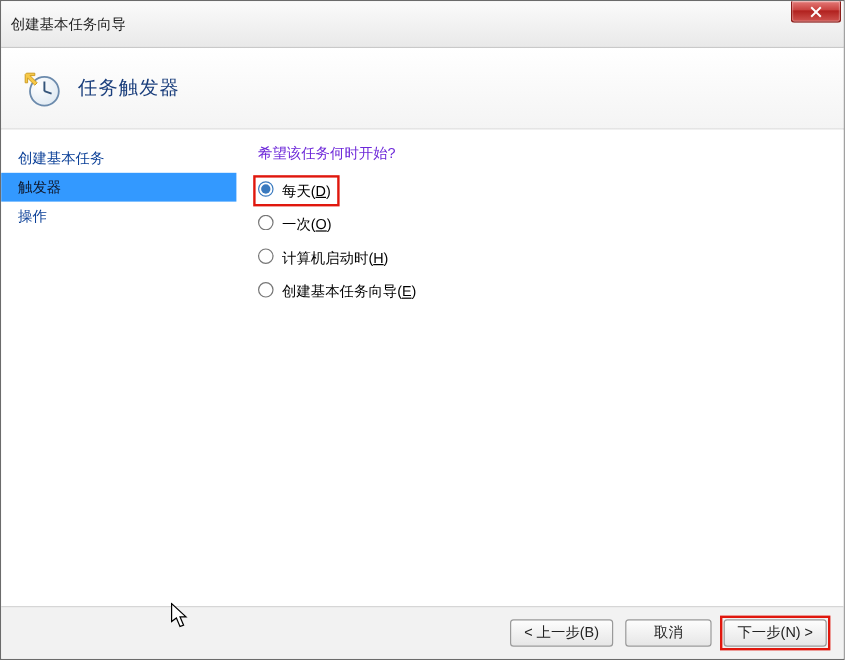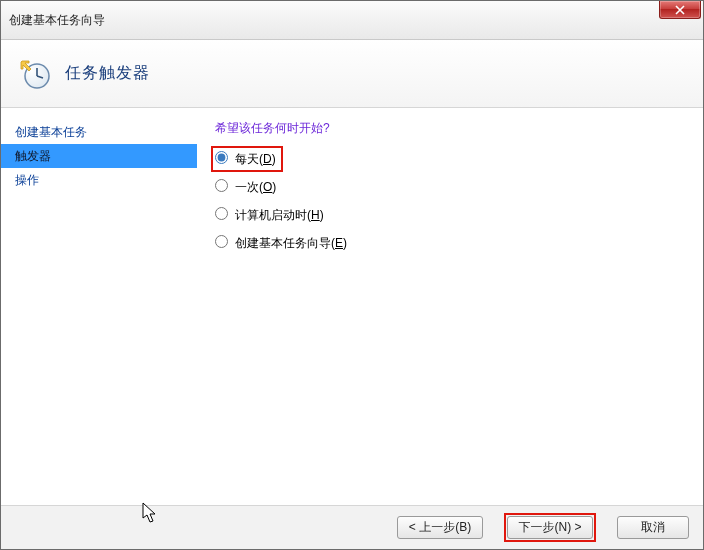--- a/index.html
+++ b/index.html
@@ -93,21 +93,21 @@
     }
     .hl-daily {
       left: -4px; top: -5px;
       width: 72px; height: 26px;
     }
     .footer {
       height: 44px;
       border-top: 1px solid #d6d6d6;
       background: #f2f2f2;
       display: flex; align-items: center; justify-content: flex-end;
-      padding-right: 14px; gap: 24px;
+      padding-right: 14px; gap: 10px;
       position: relative;
     }
     .footer .btn {
       height: 23px;
       min-width: 86px;
       background: linear-gradient(#fdfdfd, #e6e6e6);
       border: 1px solid #9a9a9a;
       border-radius: 3px;
       font-size: 12px;
       color: #222;
@@ -200,24 +200,24 @@
 
       </div>
     </div>
   </div>
 
   <div class="footer">
     <span class="btnwrap">
       <button class="btn">&lt; 上一步(B)</button>
     </span>
     <span class="btnwrap">
+      <button class="btn" style="min-width:72px">取消</button>
+    </span>
+    <span class="btnwrap">
       <div class="highlight-box hl-next"></div>
       <button class="btn">下一步(N) &gt;</button>
     </span>
-    <span class="btnwrap">
-      <button class="btn" style="min-width:72px">取消</button>
-    </span>
   </div>
 </div>
 
 <svg class="cursor" width="18" height="22" viewBox="0 0 18 22">
   <path d="M1 1 L1 16 L5 13 L8 20 L11 19 L8 12 L13 12 Z" fill="#fff" stroke="#000" stroke-width="1"></path>
 </svg>
 
 </body></html>

